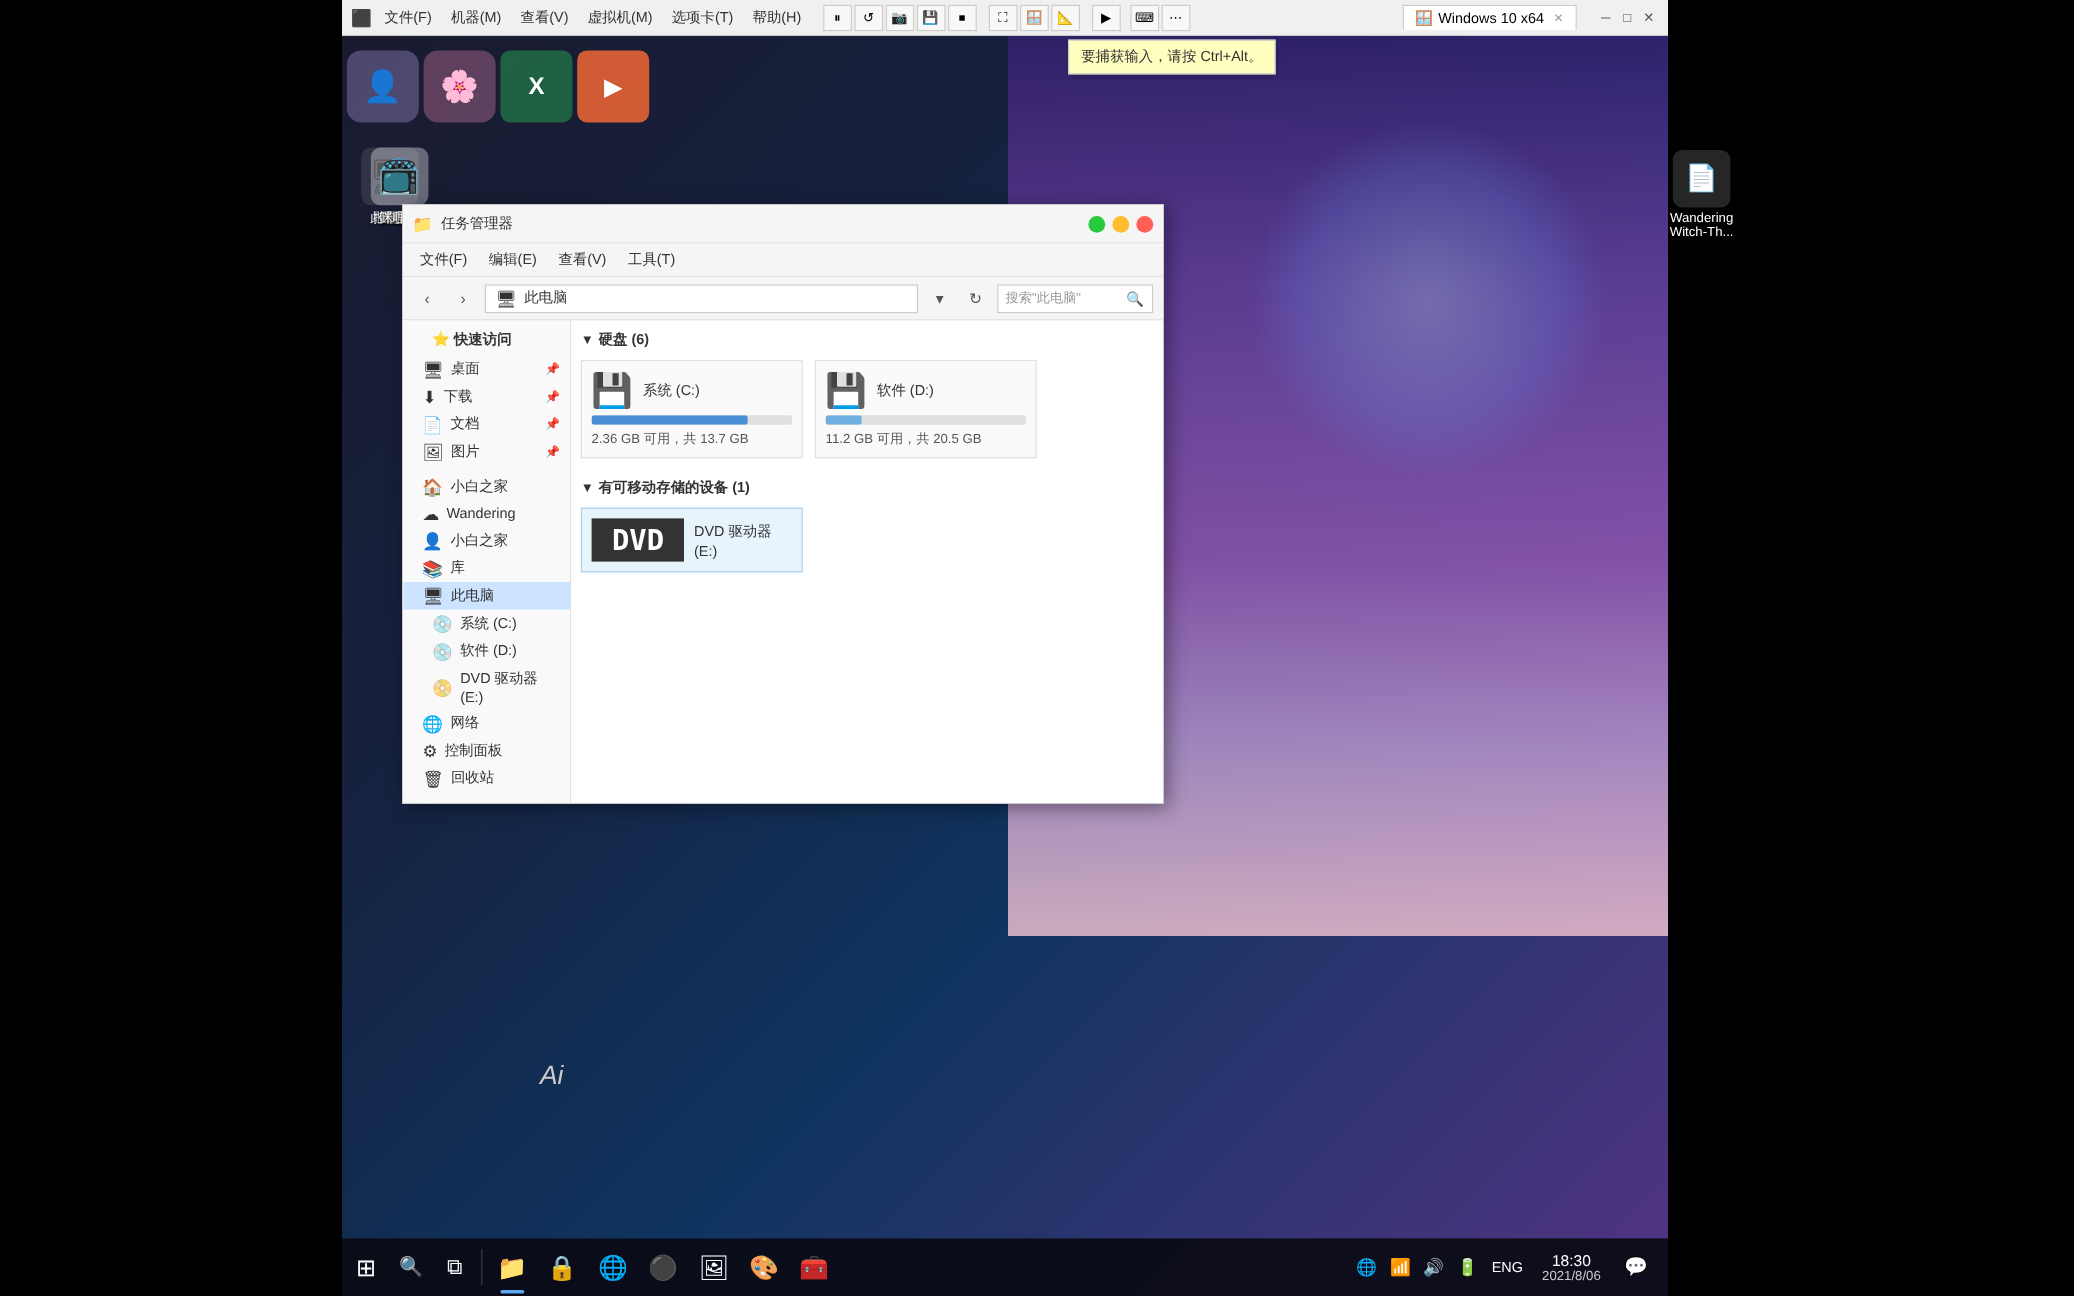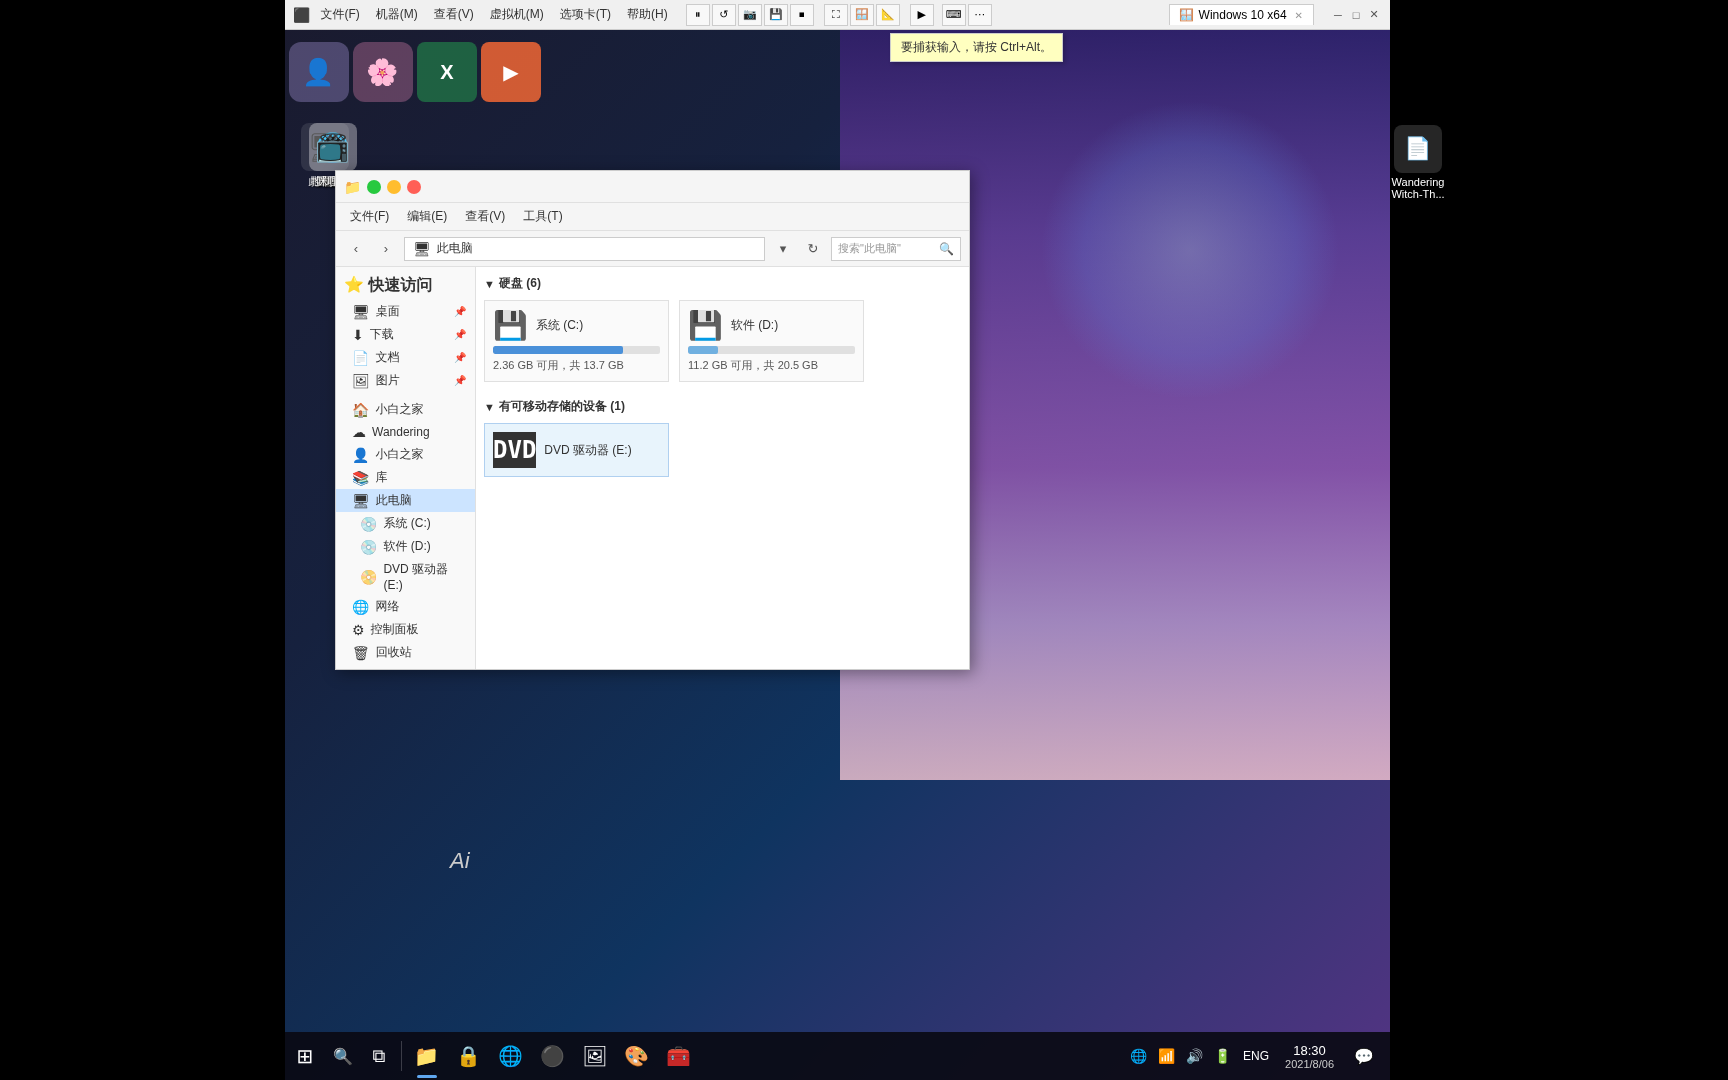--- a/index.html
+++ b/index.html
@@ -301,25 +301,26 @@
 
     
     .explorer-sidebar {
       width: 140px;
       background: #f9f9f9;
       border-right: 1px solid #e0e0e0;
       overflow-y: auto;
       padding: 4px 0;
     }
     .sidebar-section-header {
-      font-size: 16px;
+      font-size: 12px;
       font-weight: bold;
       color: #333;
       padding: 4px 8px;
       cursor: pointer;
+      margin-left: 16px;
     }
     .sidebar-item {
       display: flex;
       align-items: center;
       gap: 6px;
       padding: 3px 8px 3px 16px;
       font-size: 12px;
       color: #333;
       cursor: pointer;
     }
@@ -649,20 +650,21 @@
   <div class="desktop-icon">
     <div class="icon-img" style="background:rgba(255,255,255,0.15); font-size:22px;">📄</div>
     <span class="icon-label">Wandering Witch-Th...</span>
   </div>
 </div>
 
 <div class="file-explorer">
 
   <div class="explorer-titlebar">
     <span class="explorer-title-icon">📁</span>
+    <span class="explorer-title-text">任务管理器</span>
     <div class="explorer-winbtns">
       <div class="explorer-winbtn btn-green"></div>
       <div class="explorer-winbtn btn-yellow"></div>
       <div class="explorer-winbtn btn-red"></div>
     </div>
   </div>
 
   <div class="explorer-menubar">
     <span class="explorer-menu-item">文件(F)</span>
     <span class="explorer-menu-item">编辑(E)</span>
@@ -788,21 +790,21 @@
           <span class="drive-info">11.2 GB 可用，共 20.5 GB</span>
         </div>
       </div>
 
       <div class="section-header">
         <span class="section-toggle">▼</span>
         <span>有可移动存储的设备 (1)</span>
       </div>
       <div class="drives-grid">
         <div class="dvd-item">
-          <span style="font-size:24px; background:#333; color:#fff; padding:4px 0; font-weight:bold; font-family:monospace;">DVD</span>
+          <span style="font-size:24px; background:#333; color:#fff; padding:4px 17px; font-weight:bold; font-family:monospace;">DVD</span>
           <span class="drive-name">DVD 驱动器 (E:)</span>
         </div>
       </div>
     </div>
   </div>
 </div>
 
 <div class="win-taskbar">
   <div class="taskbar-start">⊞</div>
   <div class="taskbar-search">🔍</div>
@@ -824,13 +826,13 @@
     <div class="taskbar-sys-icon">🔋</div>
     <div class="taskbar-lang">ENG</div>
     <div class="taskbar-clock">
       <span class="taskbar-time">18:30</span>
       <span class="taskbar-date">2021/8/06</span>
     </div>
     <div class="taskbar-notif">💬</div>
   </div>
 </div>
 
-<div style="position:absolute; left:450px; top:848px; font-size:22px; color:#ccc; font-style:italic; z-index:200;">Ai</div>
+<div style="position:absolute; left:450px; top:883px; font-size:22px; color:#ccc; font-style:italic; z-index:200;">Ai</div>
 
 </body></html>

